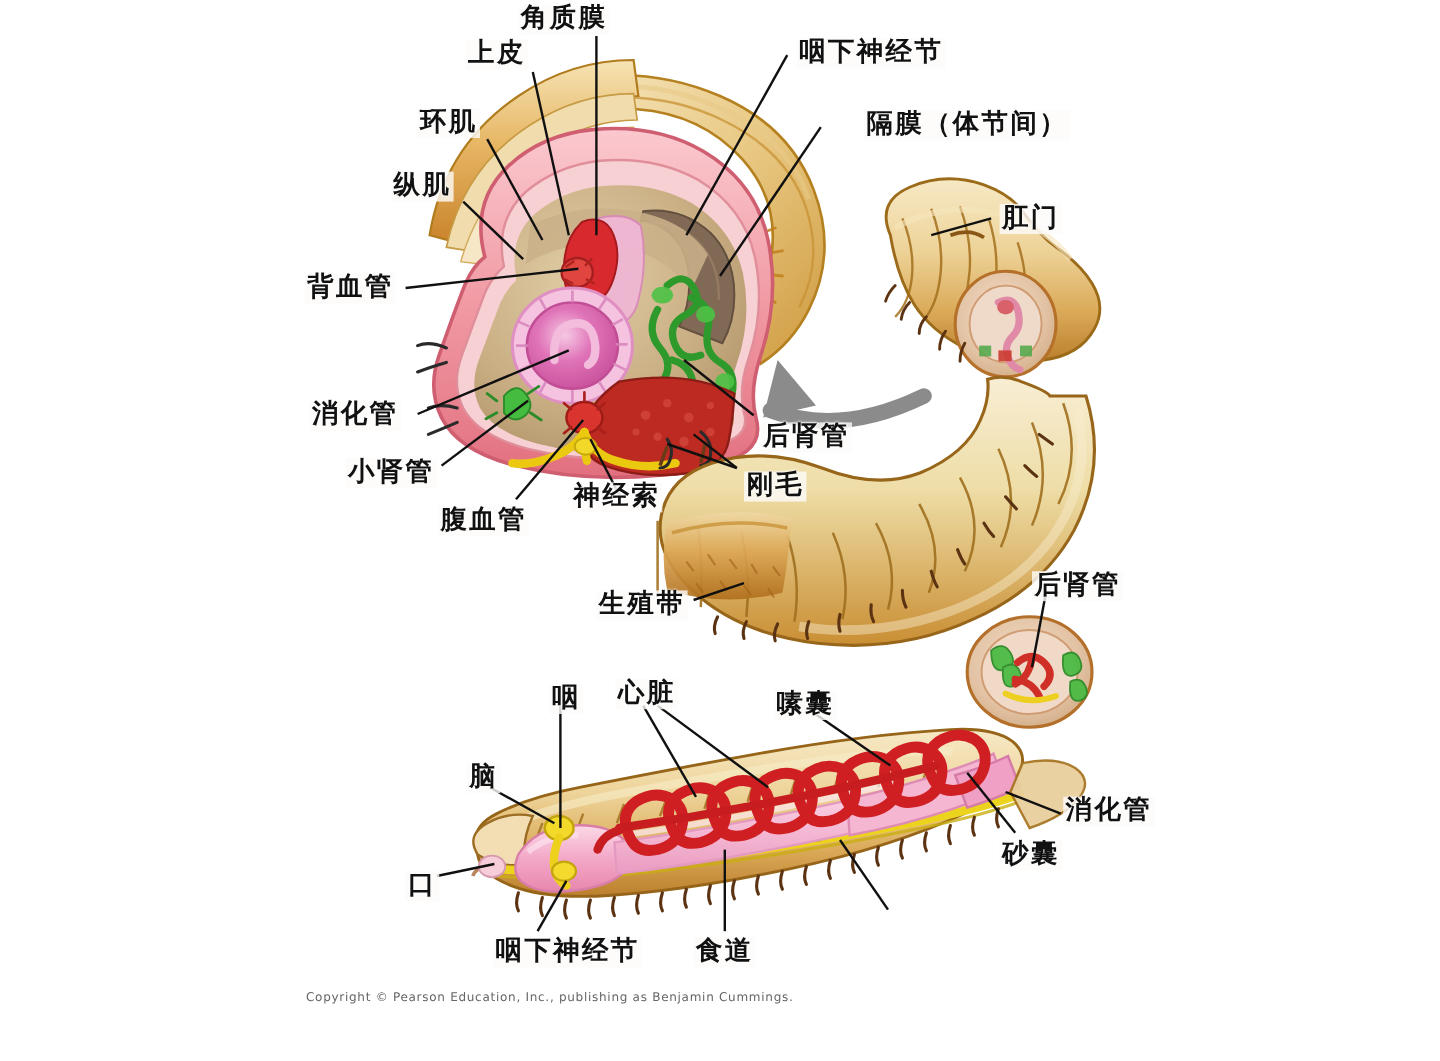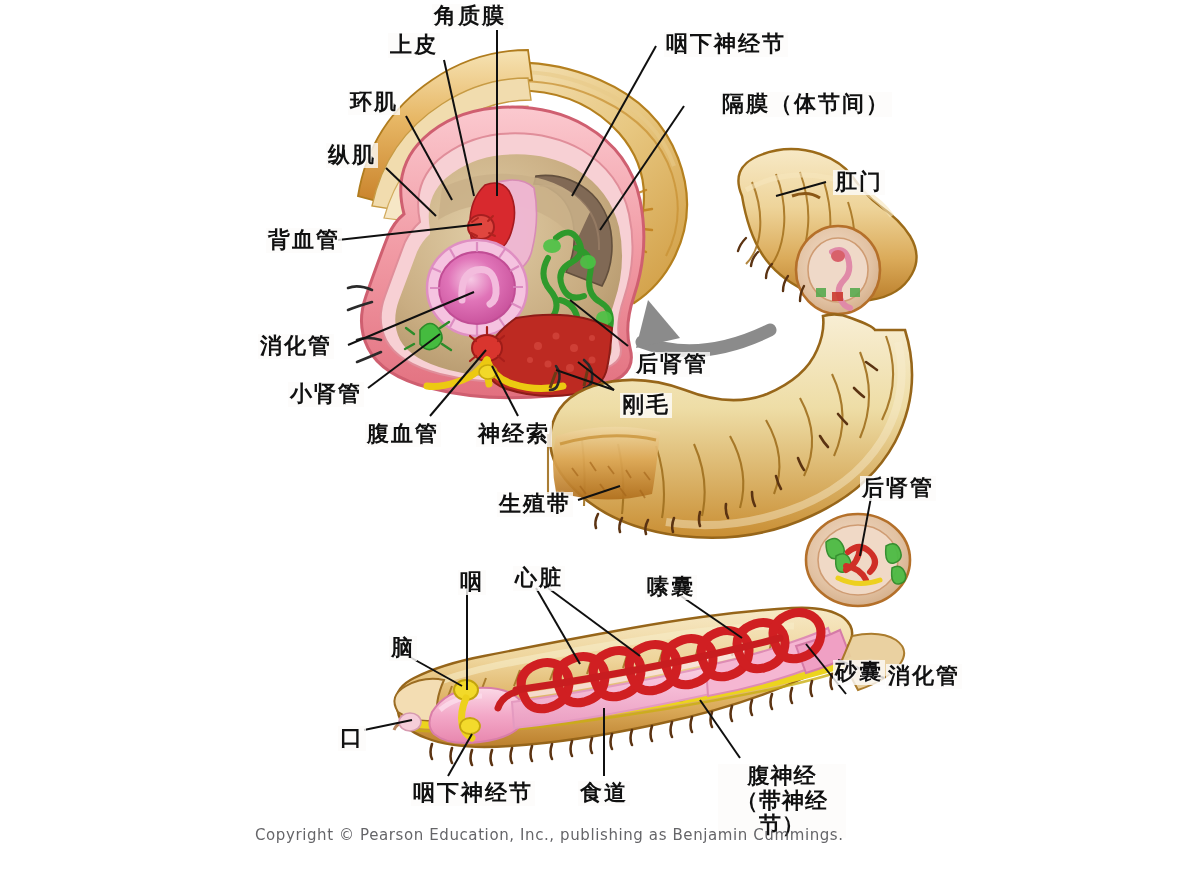--- a/index.html
+++ b/index.html
@@ -27,21 +27,21 @@
     white-space:nowrap;
     background:rgba(252,251,250,0.80);
     padding:0 2px;
     text-shadow:0 0 2px #fff,0 0 3px #fff;
   }
   .lbl.two{white-space:normal;text-align:center;letter-spacing:1px;}
   .copyright{
     position:absolute;
     left:255px;top:826px;
     font-family:"DejaVu Sans","Liberation Sans",sans-serif;
-    font-size:15px;
+    font-size:10px;
     letter-spacing:0.6px;
     color:#58585c;
     opacity:.92;
     white-space:nowrap;
   }
 </style>
 </head>
 <body>
 
 <div id="stage">
@@ -471,44 +471,40 @@
       <path d="M448 776 L472 734"></path>
       <path d="M604 776 L604 708"></path>
       <path d="M740 758 L700 700"></path>
     </g>
   </svg>
 
   <div class="lbl" style="left:432px;top:4px">角质膜</div>
   <div class="lbl" style="left:388px;top:33px">上皮</div>
   <div class="lbl" style="left:348px;top:90px">环肌</div>
   <div class="lbl" style="left:326px;top:143px">纵肌</div>
-  <div class="lbl" style="left:266px;top:228px">背血管</div>
+  <div class="lbl" style="left:254px;top:228px">背血管</div>
   <div class="lbl" style="left:258px;top:334px">消化管</div>
   <div class="lbl" style="left:288px;top:382px">小肾管</div>
   <div class="lbl" style="left:365px;top:422px">腹血管</div>
-  <div class="lbl" style="left:476px;top:422px">神经索</div>
+  <div class="lbl" style="left:476px;top:402px">神经索</div>
 
   <div class="lbl" style="left:664px;top:32px">咽下神经节</div>
   <div class="lbl" style="left:720px;top:92px">隔膜（体节间）</div>
   <div class="lbl" style="left:833px;top:170px">肛门</div>
 
   <div class="lbl" style="left:634px;top:352px">后肾管</div>
   <div class="lbl" style="left:620px;top:393px">刚毛</div>
   <div class="lbl" style="left:497px;top:492px">生殖带</div>
   <div class="lbl" style="left:860px;top:476px">后肾管</div>
 
   <div class="lbl" style="left:458px;top:570px">咽</div>
   <div class="lbl" style="left:513px;top:566px">心脏</div>
   <div class="lbl" style="left:645px;top:575px">嗉囊</div>
   <div class="lbl" style="left:389px;top:636px">脑</div>
   <div class="lbl" style="left:338px;top:726px">口</div>
   <div class="lbl" style="left:886px;top:664px">消化管</div>
-  <div class="lbl" style="left:833px;top:660px">砂囊</div>
+  <div class="lbl" style="left:833px;top:700px">砂囊</div>
   <div class="lbl" style="left:411px;top:781px">咽下神经节</div>
   <div class="lbl" style="left:578px;top:781px">食道</div>
 
-  <div class="lbl two" style="left:718px;top:764px;width:124px">
-    <span>腹神经</span><br>
-    <span>（带神经节）</span>
-  </div>
 
   <div class="copyright">Copyright © Pearson Education, Inc., publishing as Benjamin Cummings.</div>
 </div>
 
 </body></html>

